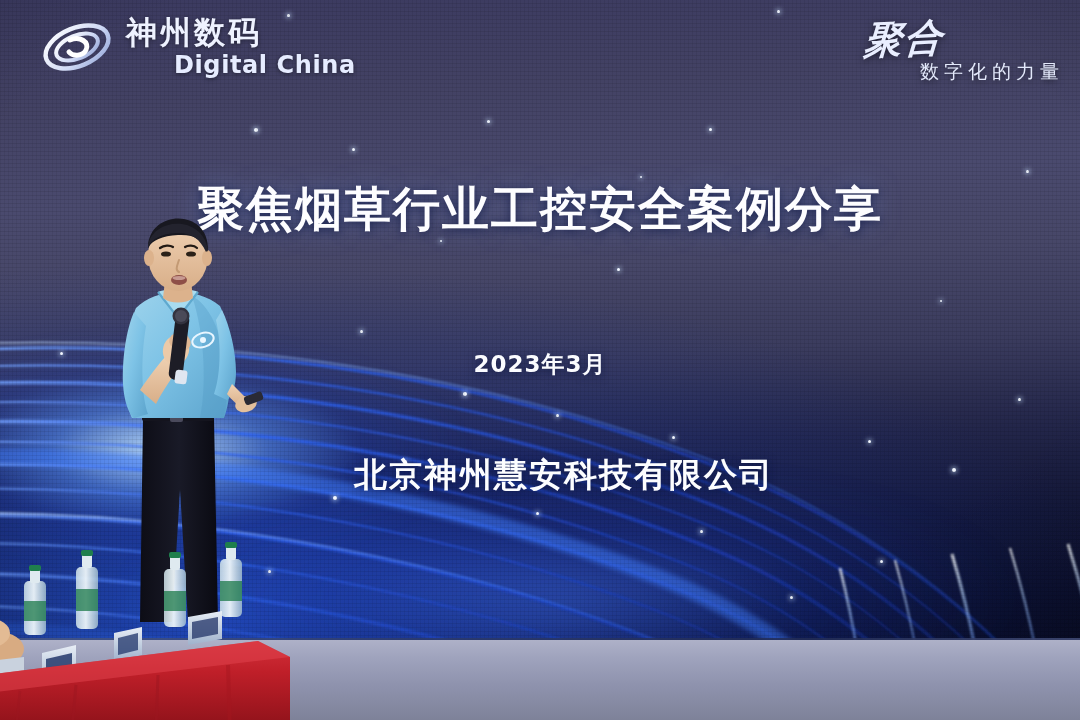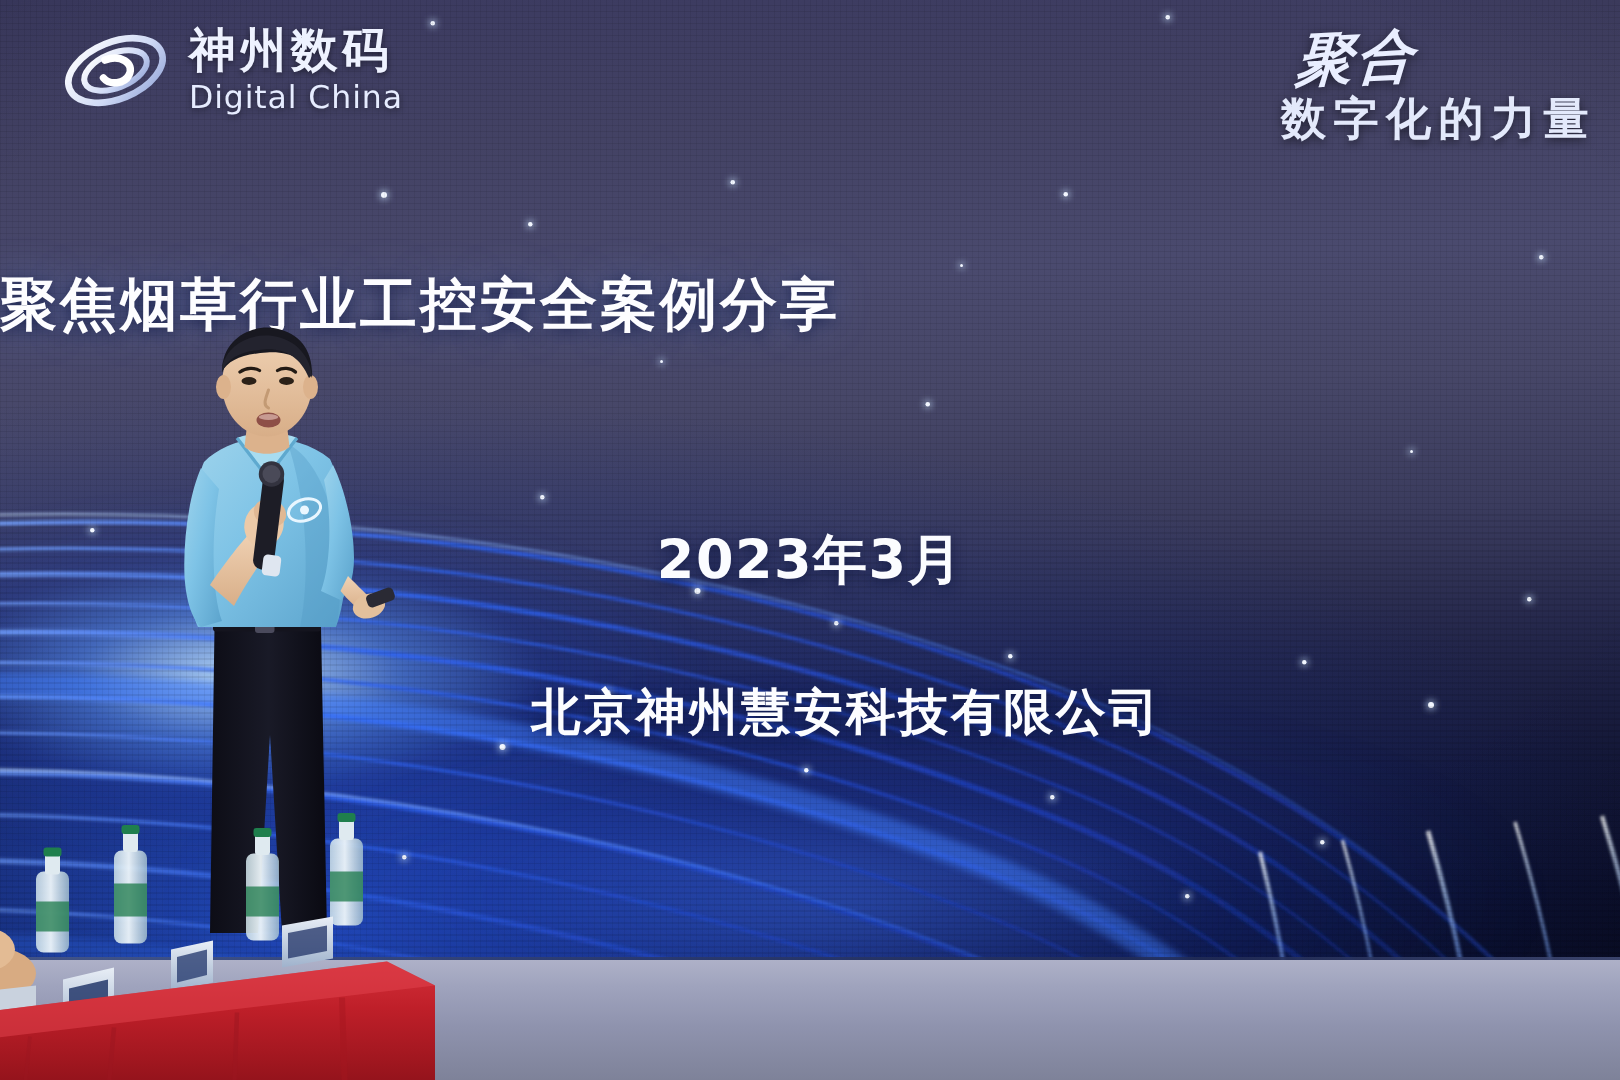--- a/index.html
+++ b/index.html
@@ -52,47 +52,48 @@
 
   
   .brand{position:absolute;left:40px;top:16px;display:flex;align-items:center;gap:12px;}
   .brand-mark{width:74px;height:62px;flex:none;}
   .brand-text{display:flex;flex-direction:column;line-height:1;}
   .brand-cn{
     font-size:31px;font-weight:700;color:#eef2ff;letter-spacing:3px;
     text-shadow:0 1px 4px rgba(0,0,0,.45);
   }
   .brand-en{
-    font-size:21px;font-weight:400;color:#e6ecff;letter-spacing:.6px;margin-top:5px;
+    font-size:24px;font-weight:700;color:#e6ecff;letter-spacing:.6px;margin-top:5px;
     text-shadow:0 1px 4px rgba(0,0,0,.45);
+    margin-left:48px;
   }
 
   .slogan{position:absolute;right:16px;top:14px;text-align:right;}
   .slogan-cal{
     font-size:38px;font-weight:700;color:#e9eeff;letter-spacing:2px;
     font-family:"DejaVu Serif","Liberation Serif",serif;
     font-style:italic;
     text-shadow:0 2px 7px rgba(0,0,0,.5);
     transform:skewX(-6deg) rotate(-3deg);
     margin-right:120px;
   }
   .slogan-sub{
-    font-size:30px;font-weight:700;color:#e3e9fb;letter-spacing:5px;margin-top:-6px;
+    font-size:19px;font-weight:400;color:#e3e9fb;letter-spacing:5px;margin-top:-6px;
     text-shadow:0 2px 6px rgba(0,0,0,.5);
   }
 
   
   .slide-title{
-    position:absolute;left:0;right:0;top:178px;
-    font-size:38px;font-weight:700;color:#fdfdff;letter-spacing:2px;
+    position:absolute;left:0;right:0;top:178px;text-align:center;
+    font-size:47px;font-weight:700;color:#fdfdff;letter-spacing:2px;
     text-shadow:0 2px 10px rgba(10,18,60,.75), 0 0 26px rgba(130,170,255,.35);
   }
   .slide-date{
     position:absolute;left:0;right:0;top:349px;text-align:center;
-    font-size:36px;font-weight:700;color:#fbfcff;letter-spacing:1px;
+    font-size:23px;font-weight:700;color:#fbfcff;letter-spacing:1px;
     text-shadow:0 2px 9px rgba(10,18,60,.7);
   }
   .slide-company{
     position:absolute;left:0;right:0;top:453px;text-align:center;
     font-size:33px;font-weight:700;color:#fcfdff;letter-spacing:2px;
     text-shadow:0 2px 10px rgba(10,20,70,.75);
     padding-left:48px;
   }
 
   

